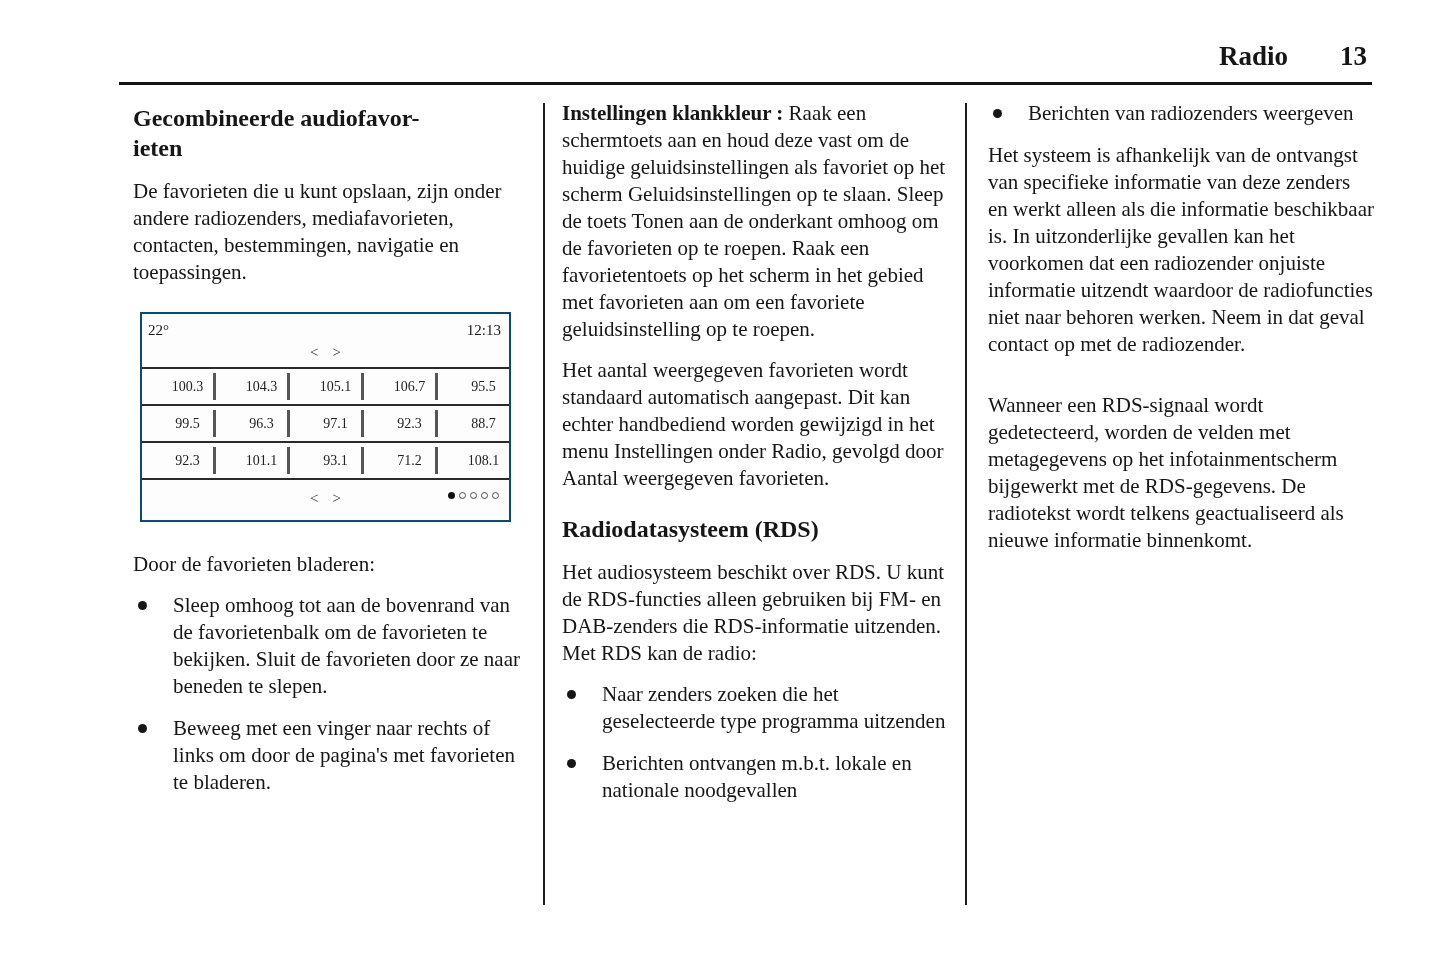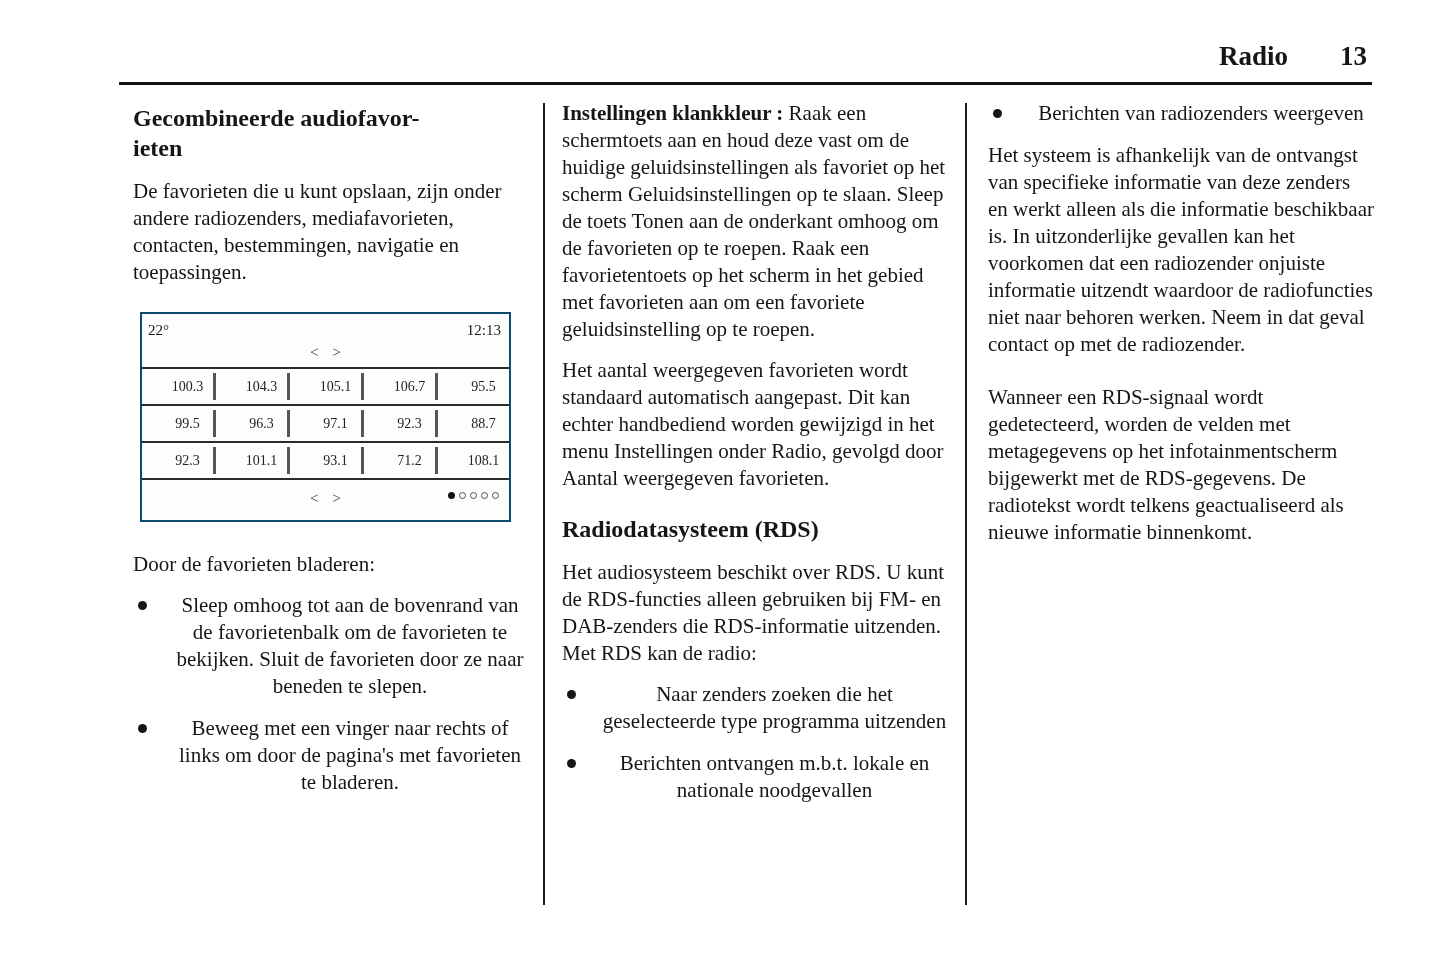--- a/index.html
+++ b/index.html
@@ -29,21 +29,21 @@
   
   .col{position:absolute;top:100px;font-size:21px;line-height:27px;}
   .col1{left:133px;width:394px;}
   .col2{left:562px;width:385px;}
   .col3{left:988px;width:386px;}
   h2{font-size:24px;line-height:30px;margin:3px 0 15px 0;font-weight:bold;}
   h2.mid{margin-top:22px;}
   p{margin:0 0 14px 0;}
   .lead{font-weight:bold;}
   ul{list-style:none;margin:4px 0 0 0;padding:0;}
-  li{display:flex;margin:0 0 15px 0;text-align:center;}
+  li{display:flex;margin:0 0 15px 0;}
   .blt{
     flex:0 0 40px;position:relative;
   }
   .blt::after{
     content:"";position:absolute;left:5px;top:9px;
     width:9px;height:9px;border-radius:50%;background:#161616;
   }
   .li-text{flex:1;}
   
   .figure{
@@ -178,16 +178,16 @@
   </div>
 
   <div class="col col3">
     <ul style="margin-top:0;">
       <li>
           <span class="blt"></span>
           <span class="li-text">Berichten van radiozenders weergeven</span>
         </li>
     </ul>
     <p style="margin-top:6px;">Het systeem is afhankelijk van de ontvangst van specifieke informatie van deze zenders en werkt alleen als die informatie beschikbaar is. In uitzonderlijke gevallen kan het voorkomen dat een radiozender onjuiste informatie uitzendt waardoor de radiofuncties niet naar behoren werken. Neem in dat geval contact op met de radiozender.</p>
-    <p style="margin-top:26px;">Wanneer een RDS-signaal wordt gedetecteerd, worden de velden met metagegevens op het infotainmentscherm bijgewerkt met de RDS-gegevens. De radiotekst wordt telkens geactualiseerd als nieuwe informatie binnenkomt.</p>
+    <p style="margin-top:34px;">Wanneer een RDS-signaal wordt gedetecteerd, worden de velden met metagegevens op het infotainmentscherm bijgewerkt met de RDS-gegevens. De radiotekst wordt telkens geactualiseerd als nieuwe informatie binnenkomt.</p>
   </div>
 
 </div>
 
 </body></html>

